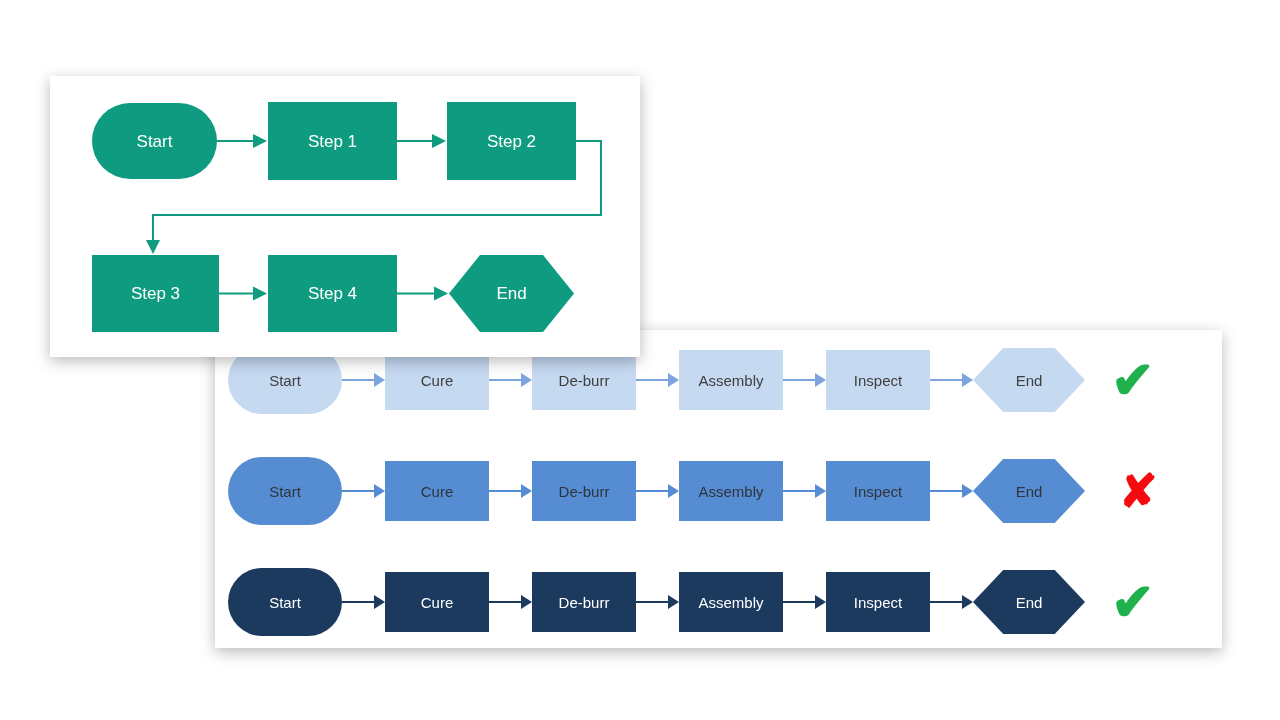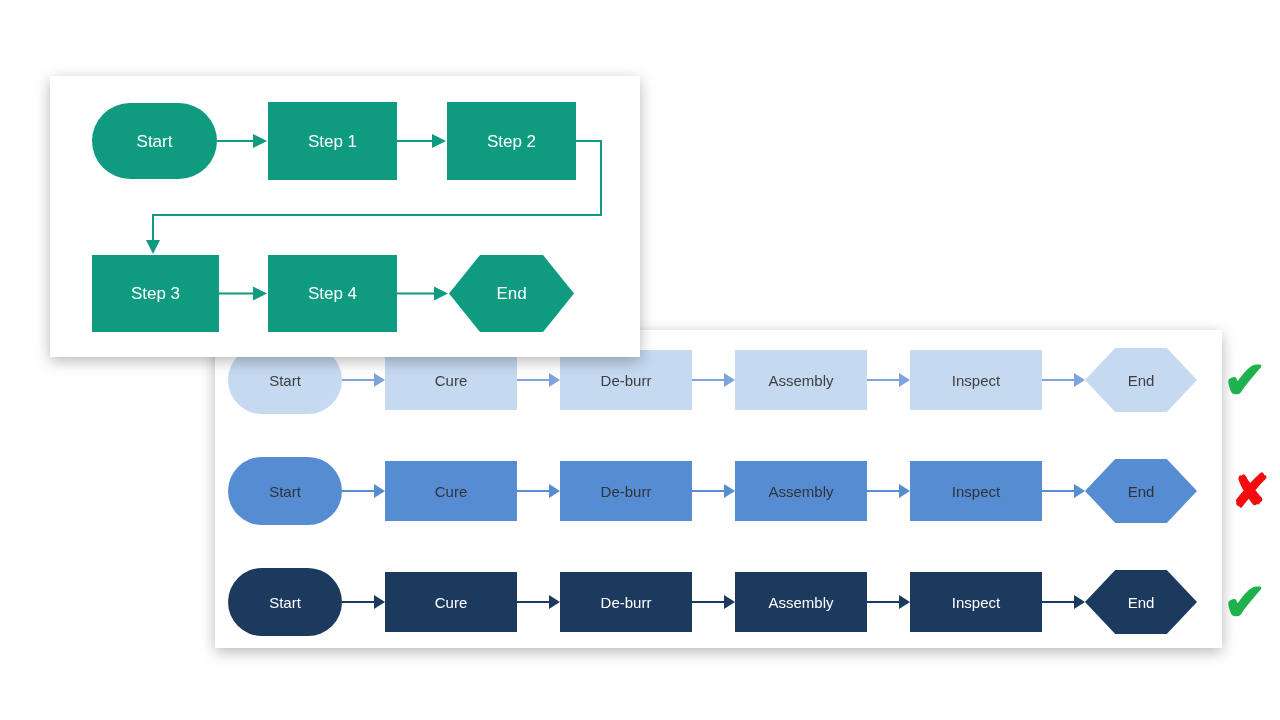--- a/index.html
+++ b/index.html
@@ -10,21 +10,21 @@
   
   .panel-rows {
     position:absolute; left:215px; top:330px; width:1007px; height:318px;
     background:#ffffff; box-shadow:0 4px 14px rgba(0,0,0,0.28); z-index:1;
   }
   .flow-row { position:absolute; left:13px; height:72px; display:flex; align-items:center; }
   .row-0 { top:14px; } .row-1 { top:125px; } .row-2 { top:236px; }
 
   .shape { display:flex; align-items:center; justify-content:center;
            font-size:15px; flex:none; }
-  .shape.rect    { width:132px; height:60px; }
+  .shape.rect    { width:104px; height:60px; }
   .shape.stadium { width:114px; height:68px; border-radius:34px; }
   .shape.hexagon { width:112px; height:64px;
                    clip-path:polygon(27% 0, 73% 0, 100% 50%, 73% 100%, 27% 100%, 0 50%); }
 
   .row-light  .shape { background:#C5D9F1; color:#3F3F3F; }
   .row-medium .shape { background:#568CD2; color:#30343A; }
   .row-dark   .shape { background:#1C3A5E; color:#FFFFFF; }
 
   .arrow { width:43px; height:14px; position:relative; flex:none; }
   .arrow::before { content:""; position:absolute; left:0; right:9px; top:6px; height:2px; }

